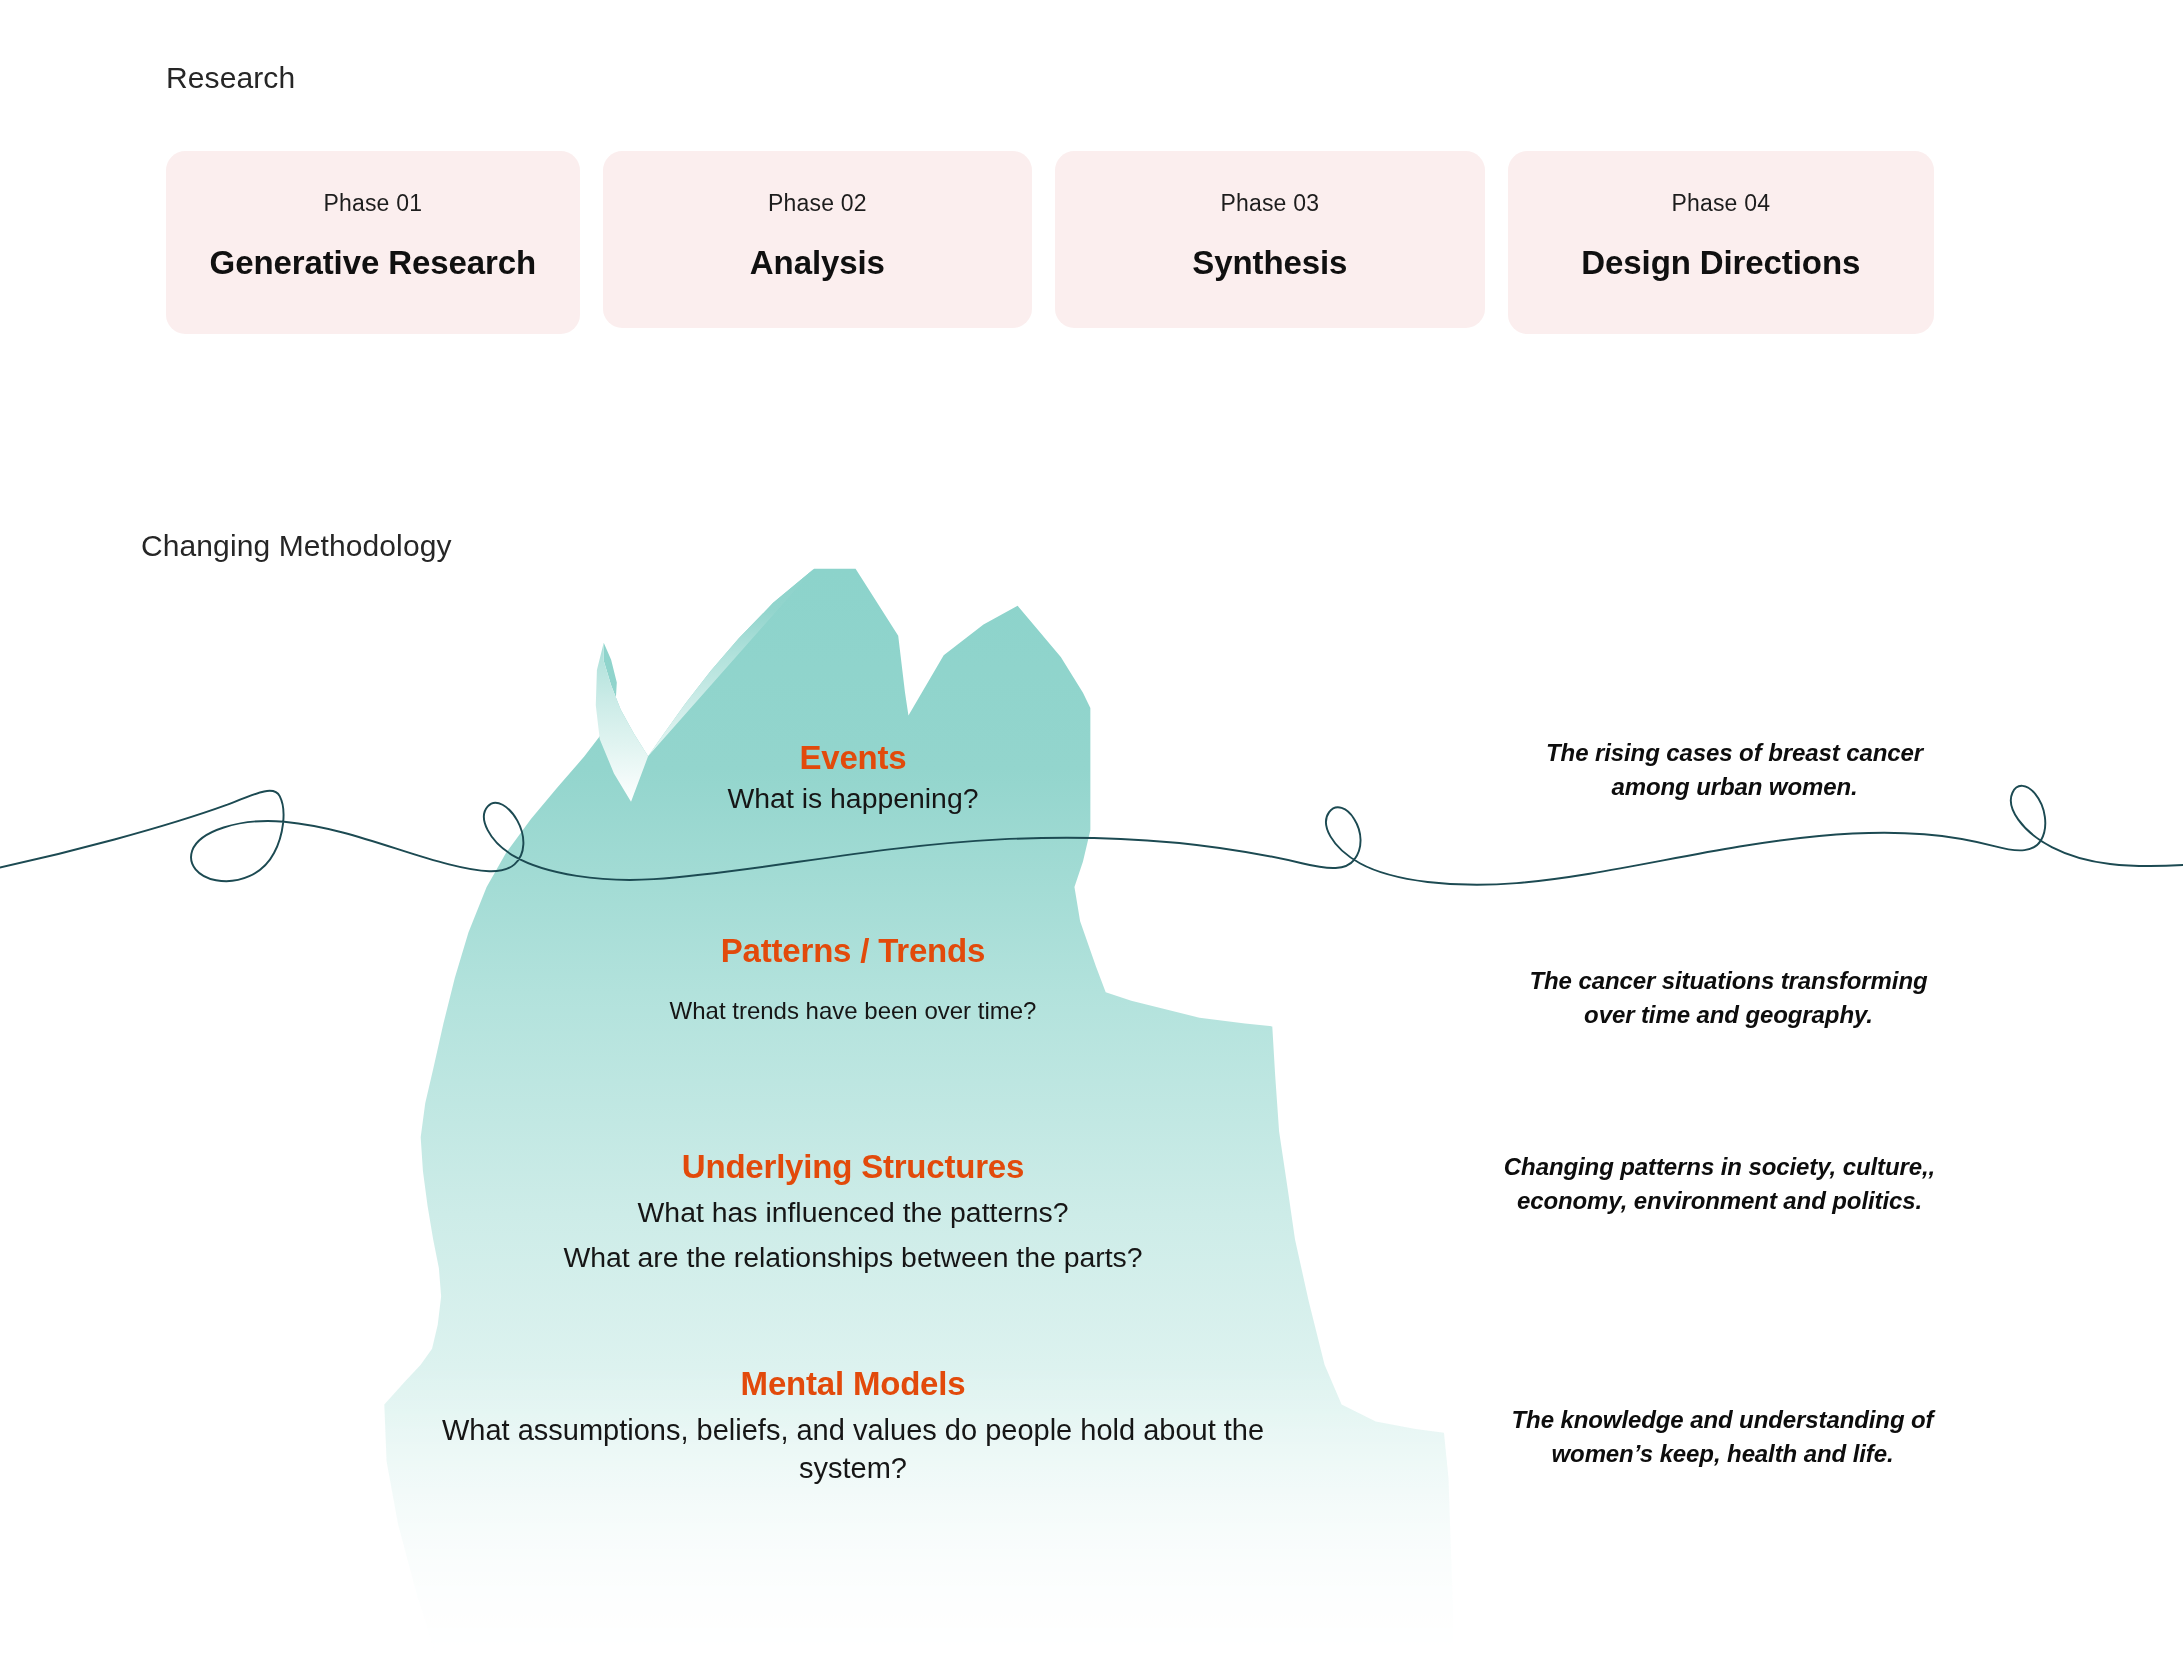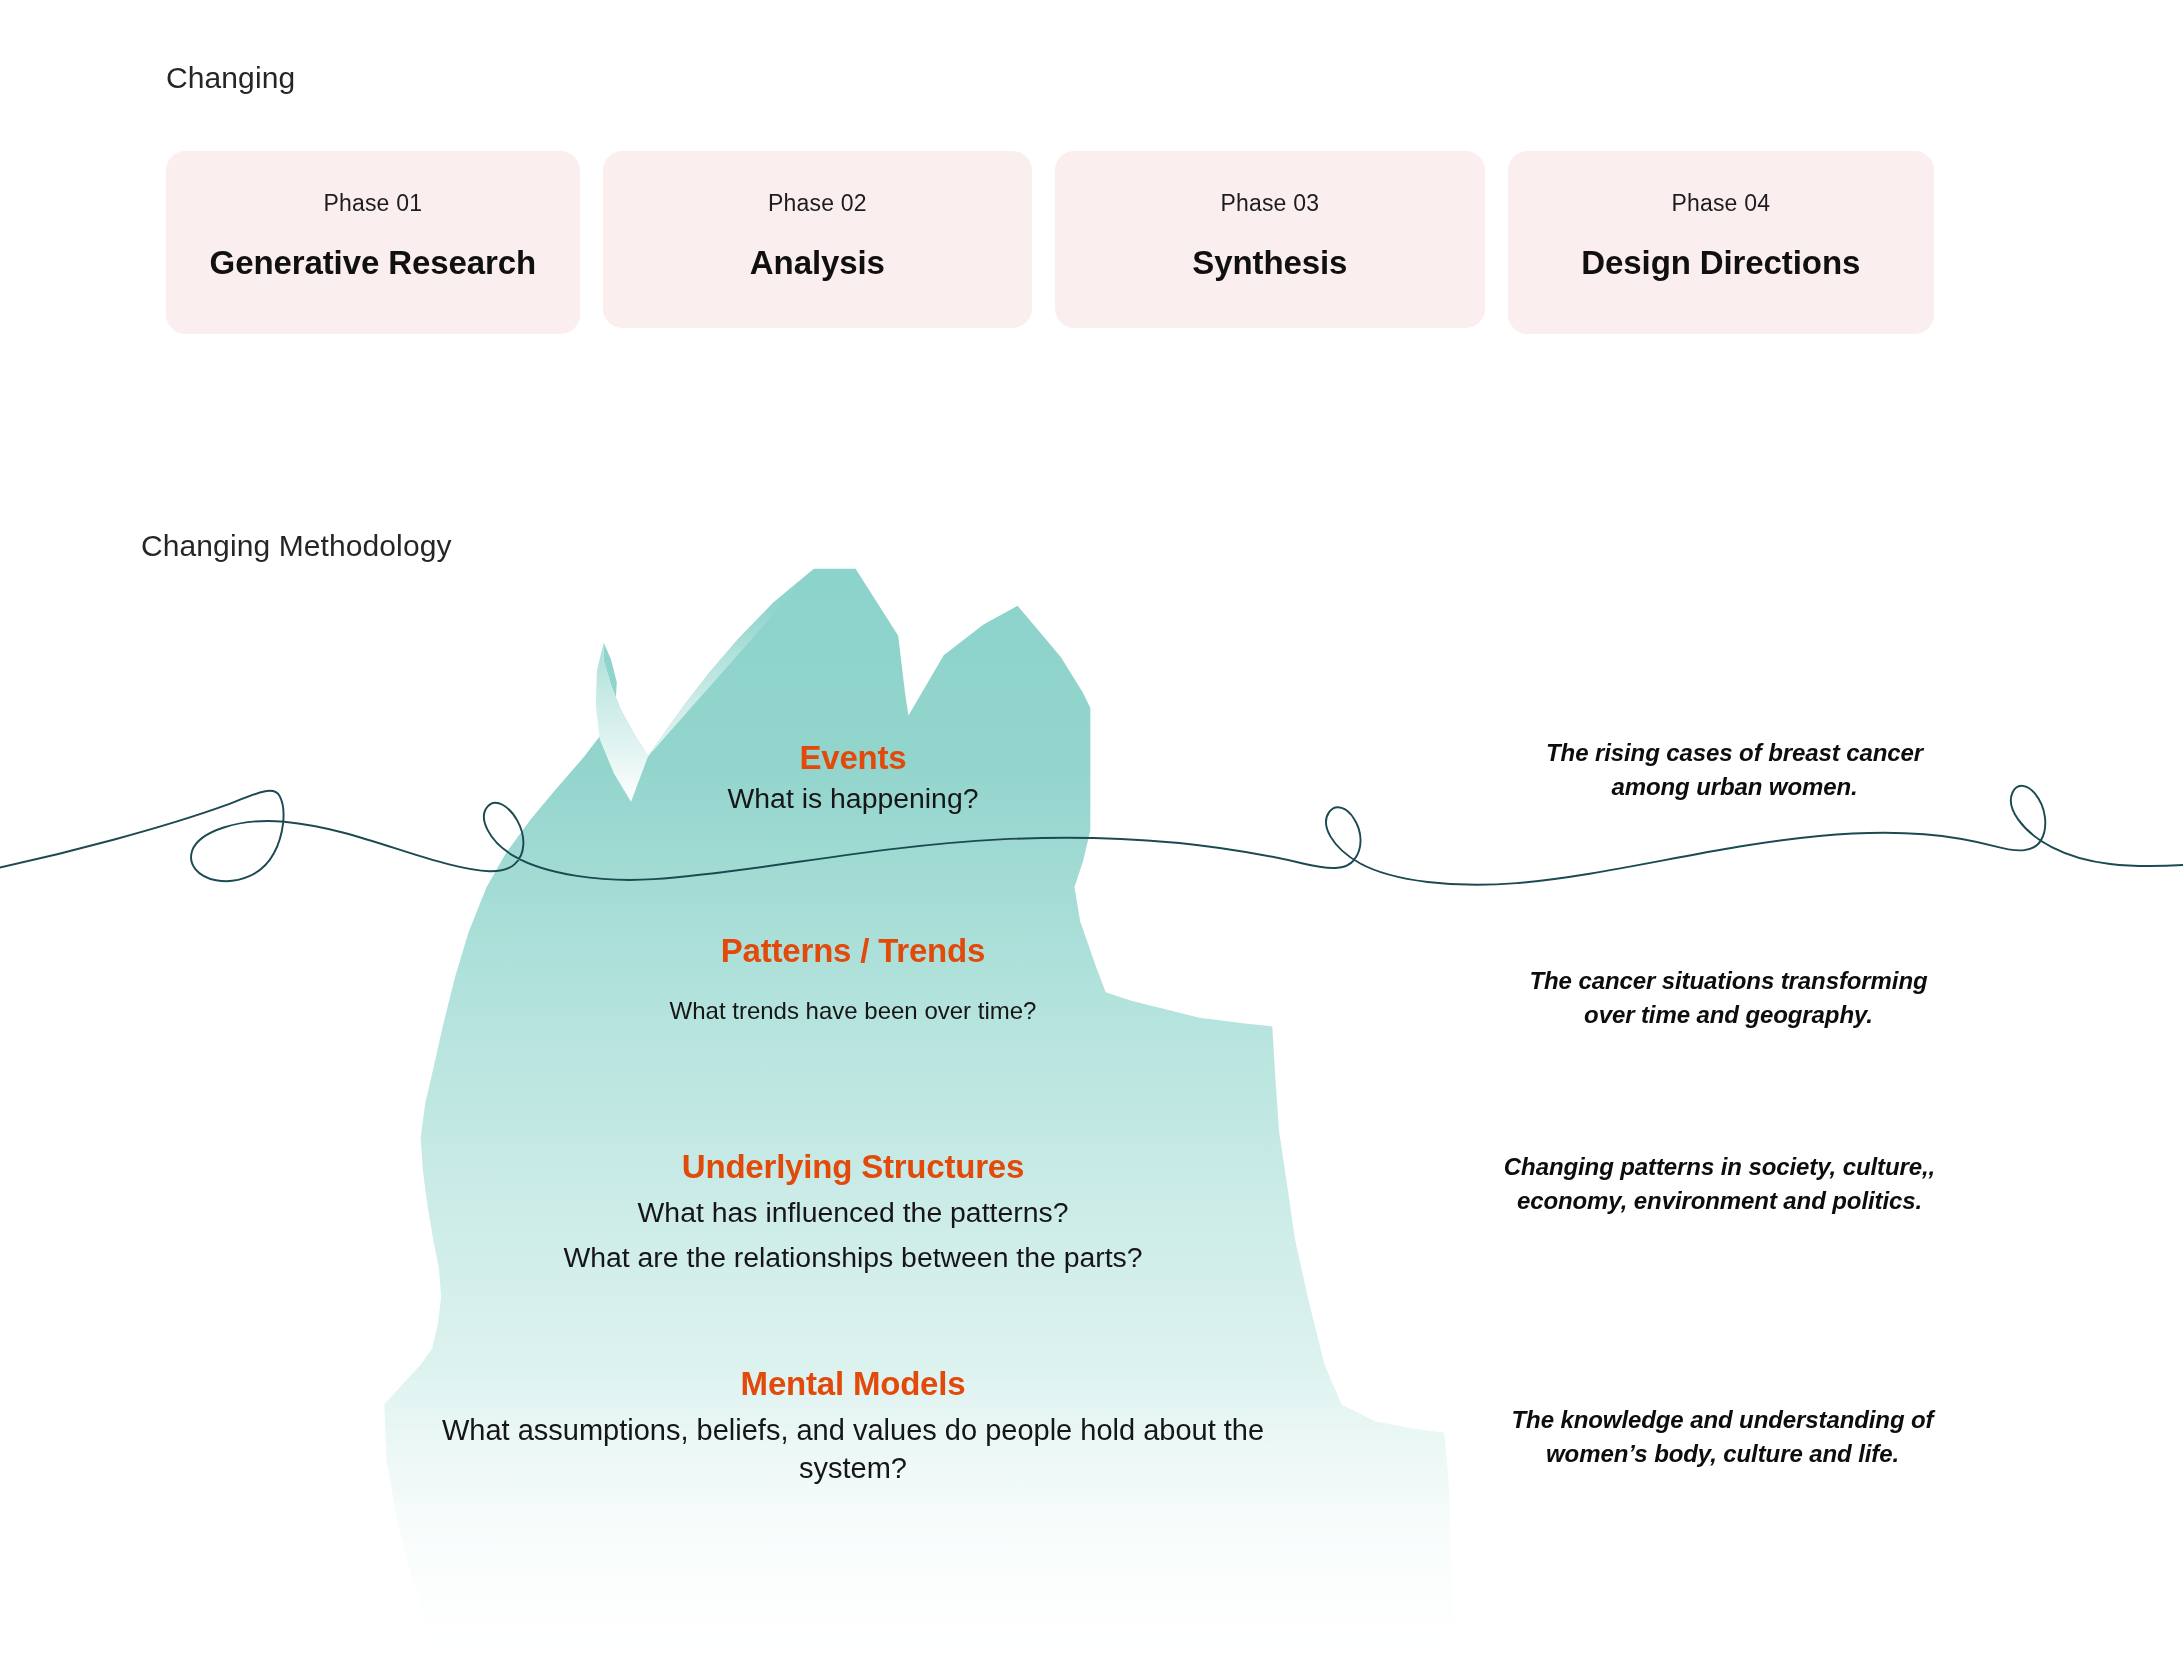--- a/index.html
+++ b/index.html
@@ -126,21 +126,21 @@
     letter-spacing: -0.1px;
   }
   #anno-0 { left: 1490px; top: 736px; }
   #anno-1 { left: 1484px; top: 964px; }
   #anno-2 { left: 1475px; top: 1150px; }
   #anno-3 { left: 1478px; top: 1403px; }
 </style>
 </head>
 <body>
 
-<div class="section-label" id="approach-label">Changing</div>
+<div class="section-label" id="approach-label">Research</div>
 
 <div id="phase-cards">
 
   <div class="phase-card w1">
     <span class="phase-num">Phase 01</span>
     <span class="phase-title">Generative Research</span>
   </div>
 
   <div class="phase-card w2">
     <span class="phase-num">Phase 02</span>
@@ -364,15 +364,15 @@
   <span>over time and geography.</span>
 </div>
 
 <div class="annotation" id="anno-2">
   <span>Changing patterns in society, culture,,</span><br>
   <span>economy, environment and politics.</span>
 </div>
 
 <div class="annotation" id="anno-3">
   <span>The knowledge and understanding of</span><br>
-  <span>women’s body, culture and life.</span>
+  <span>women’s keep, health and life.</span>
 </div>
 
 
 </body></html>

